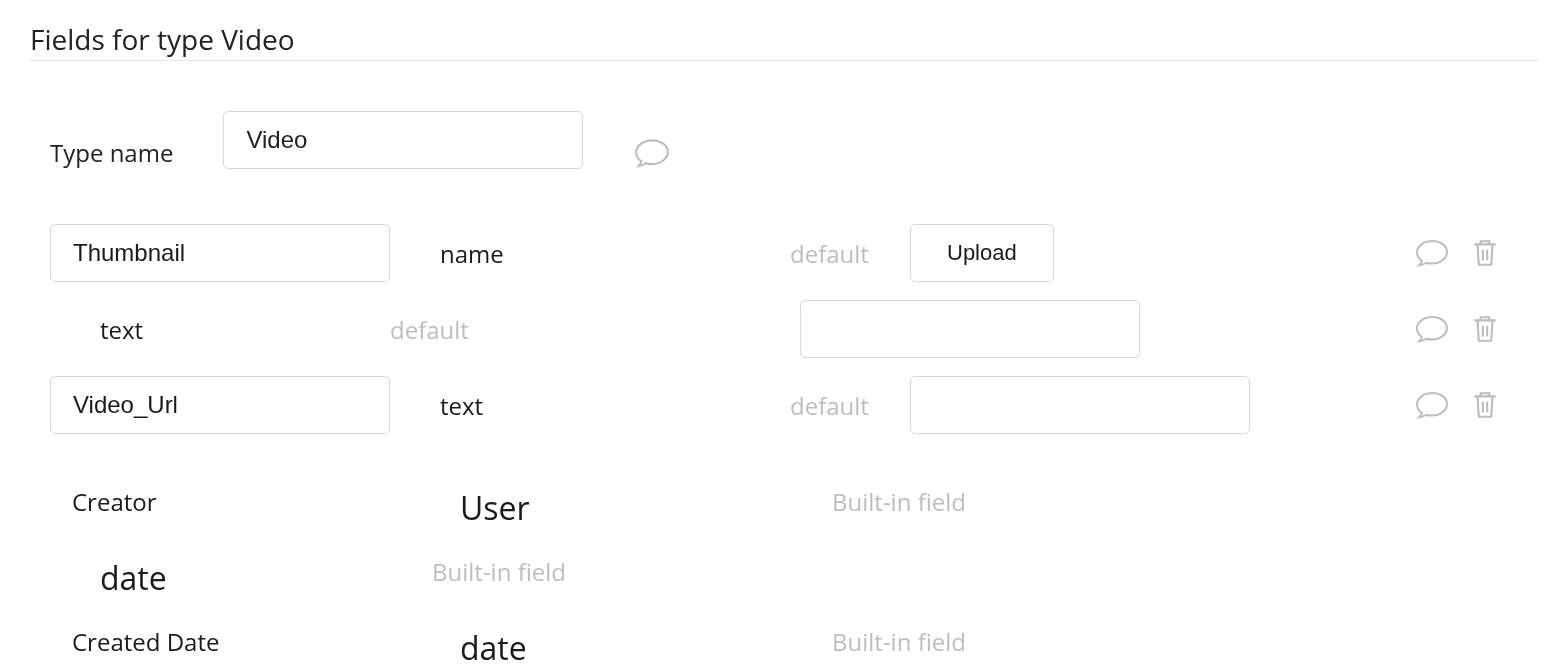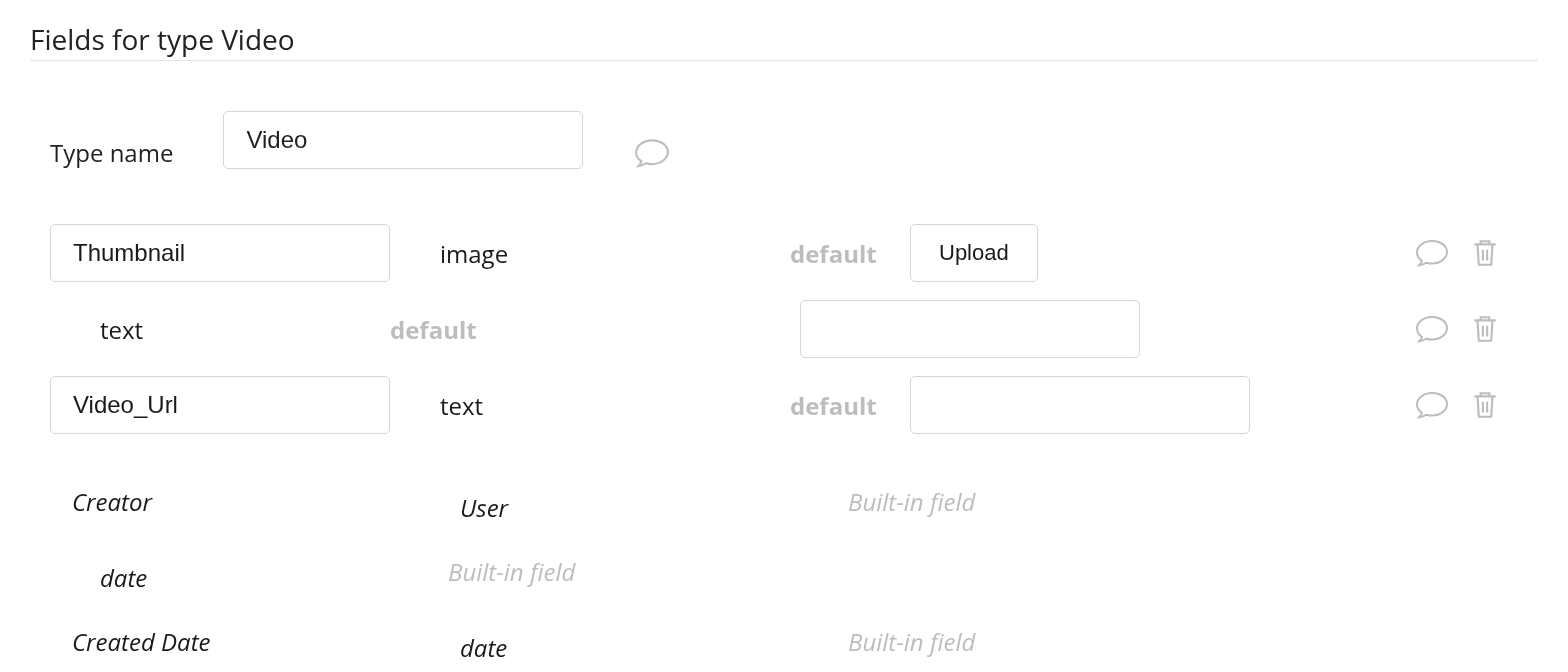--- a/index.html
+++ b/index.html
@@ -50,80 +50,77 @@
     margin-bottom: 18px;
     min-height: 58px;
   }
   .builtin-row {
     display: grid;
     grid-template-columns: 360px 400px 1fr;
     align-items: center;
     padding-left: 22px;
     margin-bottom: 12px;
     min-height: 58px;
-    font-style: italic;
   }
   .field-name-input {
     width: 340px;
     height: 58px;
     border: 1px solid #d6d6d6;
     border-radius: 5px;
     padding: 16px 22px;
     font-size: 24px;
     color: #1a1a1a;
     background: #fff;
   }
   .field-type {
     font-size: 24px;
     color: #1a1a1a;
     padding-left: 50px;
   }
   .default-label {
     font-size: 24px;
     color: #bdbdbd;
-    font-weight: bold;
   }
   .default-cell {
     padding-left: 10px;
   }
   .default-input {
     width: 340px;
     height: 58px;
     border: 1px solid #d6d6d6;
     border-radius: 5px;
     padding: 0 18px;
     font-size: 22px;
     background: #fff;
   }
   .upload-btn {
     height: 58px;
     border: 1px solid #d6d6d6;
     border-radius: 5px;
     background: #fff;
     font-size: 22px;
     color: #1a1a1a;
-    padding: 0 28px;
+    padding: 0 36px;
     cursor: pointer;
     display: inline-flex;
     align-items: center;
   }
   .builtin-name {
     font-size: 24px;
     color: #1a1a1a;
   }
   .builtin-type {
-    font-size: 24px;
+    font-size: 32px;
     color: #1a1a1a;
     padding-left: 28px;
     margin-top: 12px;
   }
   .builtin-label {
     font-size: 24px;
     color: #bdbdbd;
-    margin-left: 16px;
   }
   .row-actions {
     display: flex;
     align-items: center;
     gap: 22px;
     justify-content: flex-end;
     padding-right: 20px;
   }
   .icon-btn {
     background: none;
@@ -155,21 +152,21 @@
         <span>
           <svg viewBox="0 0 36 30" fill="none" stroke="#bdbdbd" stroke-width="2">
             <path d="M18 3C9.7 3 3 8.2 3 14.5c0 3.3 1.9 6.3 4.9 8.3-.4 1.8-1.5 3.4-2.6 4.5 2.6-.3 5.1-1.3 6.9-2.6 1.7.5 3.6.8 5.8.8 8.3 0 15-5.2 15-11.5S26.3 3 18 3Z"></path>
           </svg>
         </span>
       </button>
     </div>
 
     <div class="field-row">
       <input type="text" class="field-name-input" value="Thumbnail" style="">
-      <span class="field-type">image</span>
+      <span class="field-type">name</span>
       <span class="default-label">default</span>
       <div class="default-cell">
         <button class="upload-btn">Upload</button>
       </div>
       <div></div>
       <div class="row-actions">
         <button class="icon-btn comment-icon">
           <span>
             <svg viewBox="0 0 36 30" fill="none" stroke="#bdbdbd" stroke-width="2">
               <path d="M18 3C9.7 3 3 8.2 3 14.5c0 3.3 1.9 6.3 4.9 8.3-.4 1.8-1.5 3.4-2.6 4.5 2.6-.3 5.1-1.3 6.9-2.6 1.7.5 3.6.8 5.8.8 8.3 0 15-5.2 15-11.5S26.3 3 18 3Z"></path>

